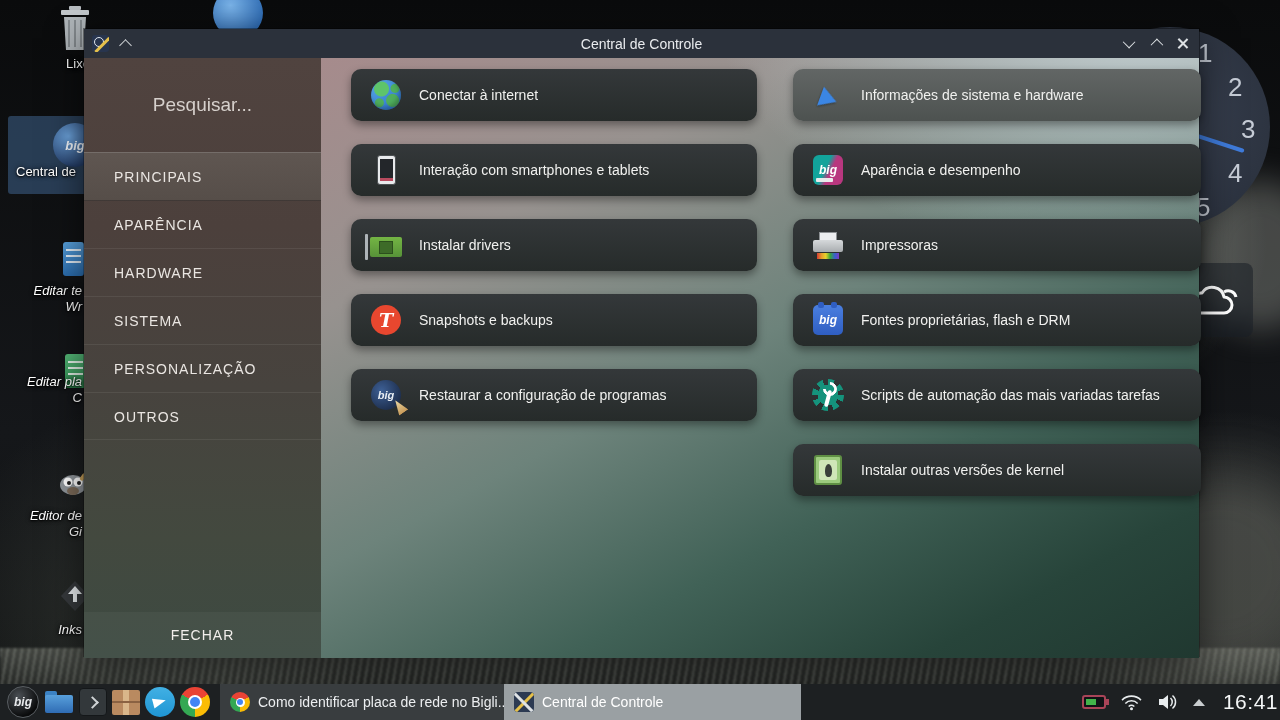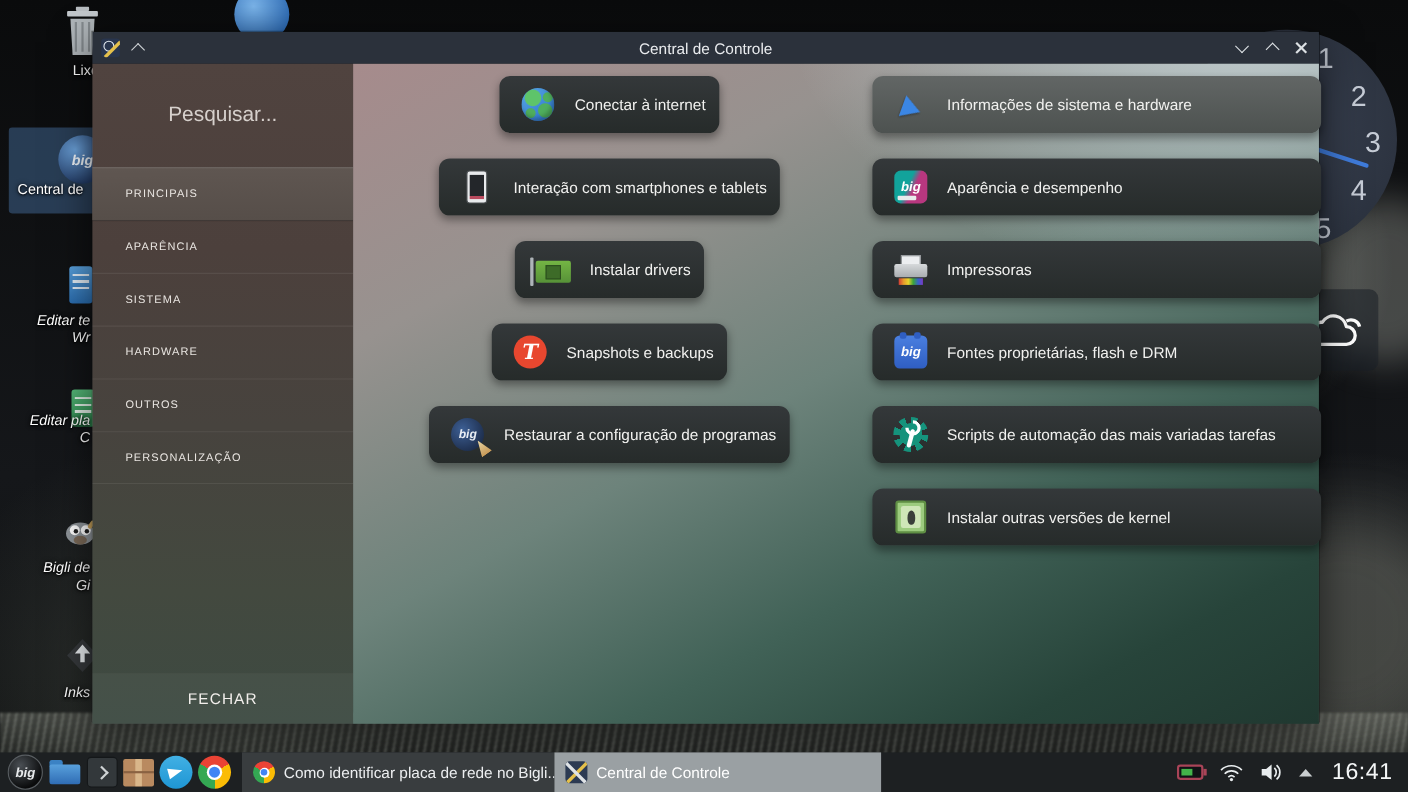--- a/index.html
+++ b/index.html
@@ -81,35 +81,35 @@
 
   .win-body { display:flex; height:600px; }
 
   
   .sidebar { width:237px; flex:none; position:relative;
     background:linear-gradient(180deg,#50433f 0%,#4c403c 28%,#47433e 55%,#43493f 80%,#3d4a42 100%); }
   .search-input { display:block; margin:36px auto 0; width:190px; background:transparent; border:none;
     outline:none; text-align:center; font-size:19px; color:#d6d0cc; font-family:inherit; }
   .search-input::placeholder { color:#d6d0cc; opacity:1; }
   .menu { margin-top:36px; }
-  .mitem { height:48px; line-height:48px; padding-left:30px; font-size:10px; letter-spacing:1px;
+  .mitem { height:48px; line-height:48px; padding-left:30px; font-size:14px; letter-spacing:1px;
     color:#eae6e2; border-top:1px solid rgba(255,255,255,.07); }
   .mitem:last-child { border-bottom:1px solid rgba(255,255,255,.07); }
   .mitem.selected { background:linear-gradient(#5f5651,#564e49); border-top:1px solid rgba(255,255,255,.18);
     box-shadow:0 1px 0 rgba(0,0,0,.35); }
   .fechar { position:absolute; bottom:0; left:0; right:0; height:46px; line-height:46px; text-align:center;
     letter-spacing:1px; font-size:14px; color:#f2efec; background:rgba(120,130,120,.12); }
 
   
   .content { flex:1; position:relative;
     background:
       radial-gradient(ellipse 700px 430px at 94% -10%, #ccd6da 0%, rgba(204,214,218,0) 62%),
       linear-gradient(152deg,#a68b8c 0%,#97928f 24%,#6d837b 48%,#416257 68%,#27443a 86%,#203830 100%); }
   .gcol { position:absolute; top:11px; display:flex; flex-direction:column; gap:23px; }
-  .gcol.left { left:30px; width:406px;align-items:center; } .gcol.right { left:472px; width:408px; }
+  .gcol.left { left:30px; width:406px; } .gcol.right { left:472px; width:408px; }
   .gbtn { height:52px; border-radius:10px; background:linear-gradient(#34383a,#262b2a);
     box-shadow:0 4px 8px rgba(0,0,0,.38); display:flex; align-items:center; gap:16px;
     padding:0 12px 0 18px; color:#f1f1ef; font-size:14px; }
   .gbtn.hovered { background:linear-gradient(#626665,#4d5250); }
   .gbtn .lbl { white-space:nowrap; overflow:hidden; }
 
   
   .tooltip { position:absolute; left:537px; top:30px; width:352px; height:35px; border-radius:8px;
     background:#6b6b69; color:#fff; font-size:15px; display:flex; align-items:center; justify-content:center;
     z-index:30; box-shadow:0 3px 8px rgba(0,0,0,.40); }
@@ -212,21 +212,21 @@
   .t-chrome::before { inset:5.5px; } .t-chrome::after { inset:7px; }
   .task { height:36px; display:flex; align-items:center; gap:8px; padding:0 10px; font-size:14px;
     white-space:nowrap; overflow:hidden; }
   .task1 { margin-left:10px; width:284px; background:#393d3f; color:#eceef0; }
   .task2 { width:297px; background:#9aa0a3; color:#fff; }
   .t-cc { width:20px; height:20px; border-radius:4px; background:#2c3a52; position:relative; overflow:hidden; flex:none; }
   .t-cc::before { content:''; position:absolute; left:9px; top:-2px; width:3px; height:25px;
     background:#e5c04b; transform:rotate(45deg); }
   .t-cc::after { content:''; position:absolute; left:8px; top:-2px; width:3px; height:25px;
     background:#dfe3e6; transform:rotate(-45deg); }
-  .tray { margin-left:auto; display:flex; align-items:center; gap:14px; padding-right:14px;text-align:right; }
+  .tray { margin-left:auto; display:flex; align-items:center; gap:14px; padding-right:2px;text-align:right; }
   .batt { width:24px; height:14px; border:2px solid #a94458; border-radius:3px; background:#101316;
     position:relative; display:flex; align-items:center; }
   .batt::before { content:''; width:10px; height:6px; background:#43b34a; margin-left:2px; }
   .batt::after { content:''; position:absolute; right:-5px; top:2px; width:3px; height:6px; background:#a94458; }
   .caret-up { width:0; height:0; border-left:6px solid transparent; border-right:6px solid transparent;
     border-bottom:7px solid #c9cdcf; }
   .tclock { font-size:21px; color:#f4f6f7; letter-spacing:.5px; margin-left:4px; }
 </style>
 </head>
 <body>
@@ -272,21 +272,21 @@
     <ellipse cx="16" cy="14" rx="13" ry="10" fill="#8f959a"></ellipse>
     <circle cx="11" cy="11" r="4.5" fill="#fff"></circle>
       <circle cx="21" cy="11" r="4.5" fill="#fff"></circle>
     <circle cx="12" cy="12" r="2" fill="#222"></circle>
       <circle cx="22" cy="12" r="2" fill="#222"></circle>
     <ellipse cx="16" cy="20" rx="6" ry="4" fill="#7b6a58"></ellipse>
     <rect x="24" y="2" width="4" height="8" rx="2" transform="rotate(35 26 6)" fill="#c9a35c"></rect>
   </svg>
 </div>
 <div class="dlabel right" style="top:508px;">
-  <div>Bigli de</div>
+  <div>Editor de</div>
   <div>Gi</div>
 </div>
 
 <div class="dicon ink-i">
   <svg width="30" height="32" viewBox="0 0 30 32">
     <polygon points="15,1 29,16 15,31 1,16" fill="#36393c"></polygon>
     <polygon points="15,6 22,14 17,14 17,22 13,22 13,14 8,14" fill="#e9edf0"></polygon>
   </svg>
 </div>
 <div class="dlabel right" style="top:622px;">
@@ -319,24 +319,24 @@
       <div class="close-x"></div>
     </div>
   </div>
 
   <div class="win-body">
     <div class="sidebar">
       <input class="search-input" type="text" placeholder="Pesquisar..." style="">
       <div class="menu">
         <div class="mitem selected">PRINCIPAIS</div>
         <div class="mitem">APARÊNCIA</div>
+        <div class="mitem">HARDWARE</div>
         <div class="mitem">SISTEMA</div>
-        <div class="mitem">HARDWARE</div>
+        <div class="mitem">PERSONALIZAÇÃO</div>
         <div class="mitem">OUTROS</div>
-        <div class="mitem">PERSONALIZAÇÃO</div>
       </div>
       <div class="fechar">FECHAR</div>
     </div>
 
     <div class="content">
       <div class="gcol left">
         <div class="gbtn">
           <span class="icn">
               <span class="i-globe"></span>
             </span>

